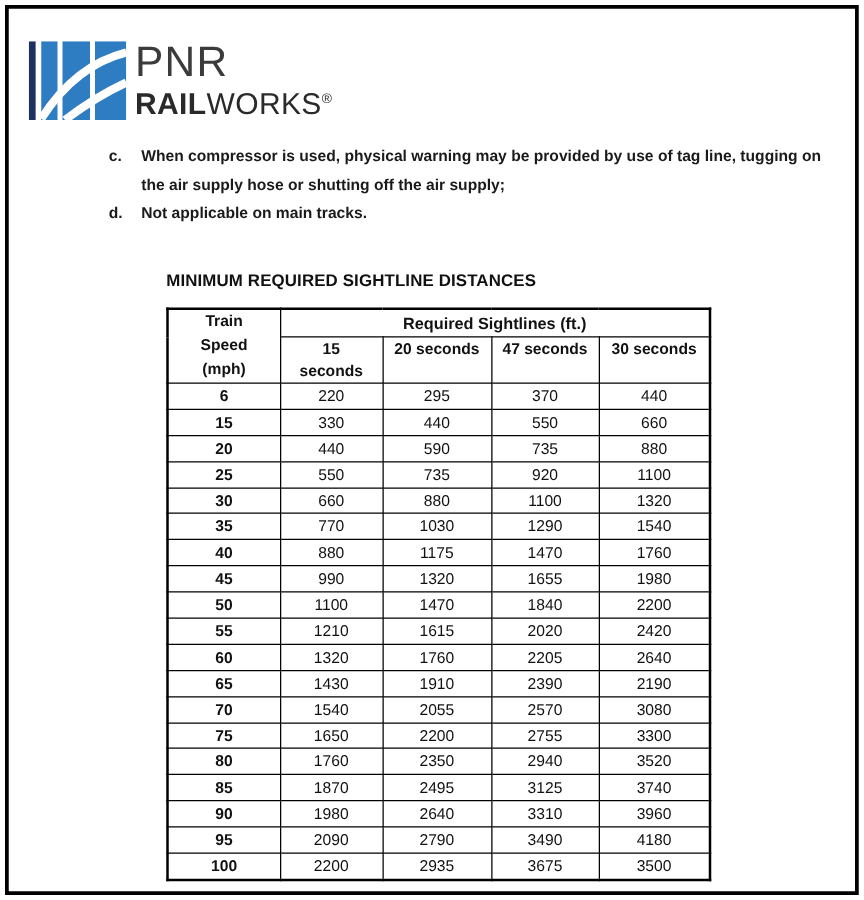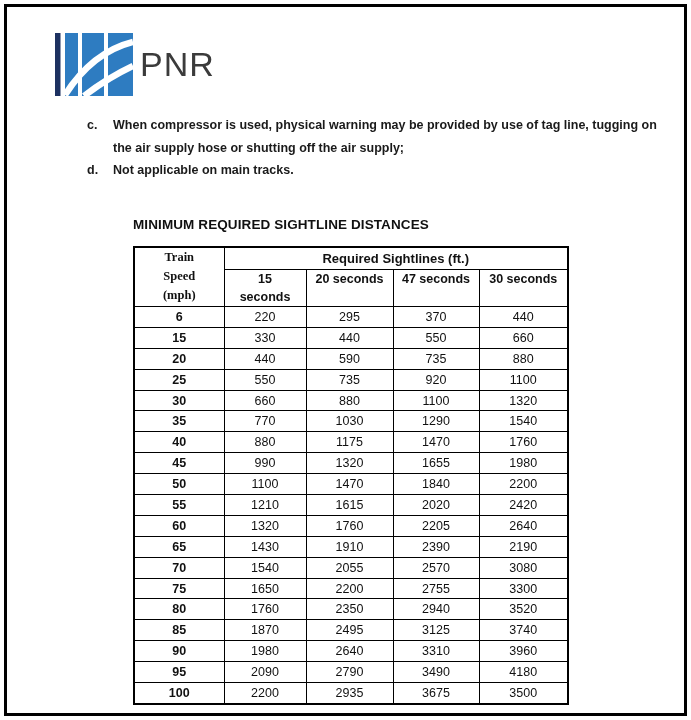--- a/index.html
+++ b/index.html
@@ -8,21 +8,21 @@
     background:#ffffff; overflow:hidden;
     font-family:"Liberation Sans", sans-serif;
     color:#1a1a1a;
   }
   .frame {
     position:absolute; left:4px; top:4px; right:4px; bottom:4px;
     border:3px solid #000; pointer-events:none;
   }
 
   
-  .logo { position:absolute; left:23px; top:33px; display:flex; align-items:center;margin-left:32px; }
+  .logo { position:absolute; left:23px; top:33px; display:flex; align-items:flex-end; }
   .logo svg { display:block; }
   .logo-text { margin-left:7px; }
   .logo-pnr {
     font-size:34px; line-height:33px; letter-spacing:1px;
     color:#3b3b3b; font-weight:400;
   }
   .logo-railworks {
     font-size:24px; line-height:25px; letter-spacing:0.3px; color:#2a2a2a;
   }
   .logo-railworks .rail { font-weight:700; }
@@ -47,21 +47,21 @@
     position:absolute; left:133px; top:246px;
     border-collapse:collapse; table-layout:fixed;
     border:2px solid #000;
     font-size:12.5px; color:#111;
   }
   table.sightlines th, table.sightlines td {
     border:1.5px solid #000; padding:0; text-align:center;
   }
   .corner {
     vertical-align:top; white-space:pre-line;
-    font-weight:700; line-height:19px; padding-top:2px;font-family:Liberation Serif, serif;
+    font-weight:700; line-height:19px; padding-top:2px;
   }
   .group-head { height:21px; font-weight:700; font-size:13px; }
   .subhead {
     vertical-align:top; white-space:pre-line; height:36px;
     font-weight:700; line-height:18px; padding-top:1px;
   }
   tbody th.speed { font-weight:700; height:19.9px; }
   tbody td { font-weight:400; height:19.9px; }
 </style>
 </head>
@@ -73,20 +73,21 @@
   <svg width="78" height="63" viewBox="0 0 78 63">
     <rect x="0" y="0" width="5.5" height="63" fill="#1D3161"></rect>
     <rect x="10" y="0" width="13" height="63" fill="#2E7CC1"></rect>
     <rect x="27" y="0" width="22" height="63" fill="#2E7CC1"></rect>
     <rect x="53" y="0" width="25" height="63" fill="#2E7CC1"></rect>
     <path d="M10,62 C28,34 50,16 78,9" stroke="#ffffff" stroke-width="6.5" fill="none"></path>
     <path d="M29,63 C46,50 61,41 78,33" stroke="#ffffff" stroke-width="6.5" fill="none"></path>
   </svg>
   <div class="logo-text">
     <div class="logo-pnr">PNR</div>
+    <div class="logo-railworks"><span class="rail">RAIL</span><span class="works">WORKS</span><span class="reg">®</span></div>
   </div>
 </div>
 
 <div class="notes">
   <div class="note">
     <span class="note-label">c.</span>
     <span class="note-text">When compressor is used, physical warning may be provided by use of tag line, tugging on the air supply hose or shutting off the air supply;</span>
   </div>
   <div class="note">
     <span class="note-label">d.</span>

